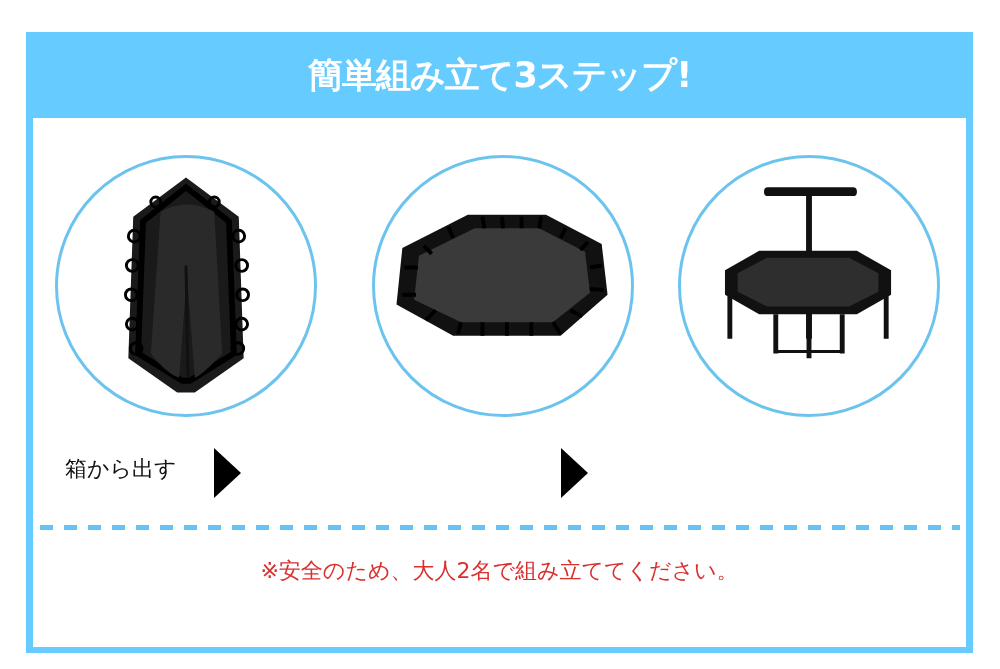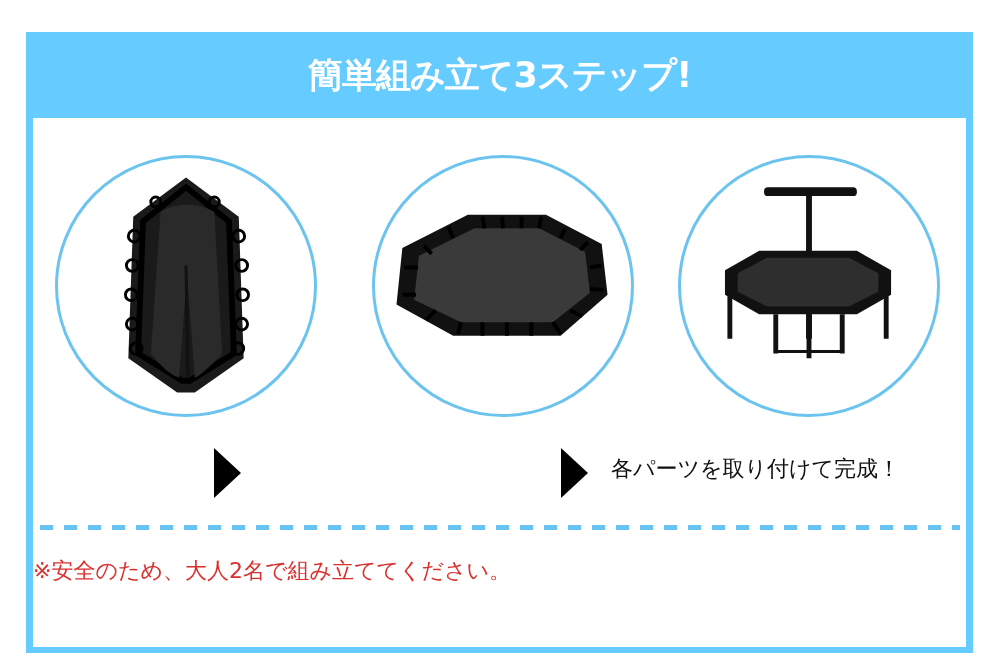--- a/index.html
+++ b/index.html
@@ -17,21 +17,21 @@
             border:3px solid #6CC4EE; box-sizing:border-box; background:#fff;
             overflow:hidden; }
   .circle svg { position:absolute; left:0; top:0; width:100%; height:100%; }
   .step-label { position:absolute; font-size:22px; color:#111; white-space:nowrap;
                 top:336px; line-height:30px; }
   .arrow { position:absolute; top:330px; width:0; height:0;
            border-top:25px solid transparent; border-bottom:25px solid transparent;
            border-left:27px solid #000; }
   .dash { position:absolute; left:7px; top:407px; width:920px; height:5px;
           background-image:repeating-linear-gradient(90deg,#66C4F2 0 13px, transparent 13px 24px); }
-  .warn { position:absolute; top:438px; left:0; width:100%; text-align:left;
+  .warn { position:absolute; top:438px; left:0; width:100%; text-align:center;
           color:#D9302E; font-size:22px; line-height:30px; }
   .note { position:absolute; top:483px; left:0; width:100%; text-align:center;
           color:#111; font-size:22px; line-height:30px; }
 </style>
 </head>
 <body>
 
 <div class="frame">
   <div class="header-title">簡単組み立て3ステップ!</div>
 
@@ -98,21 +98,21 @@
           <line x1="50" y1="140" x2="50" y2="185"></line>
           <line x1="210" y1="140" x2="210" y2="185"></line>
           <line x1="97" y1="160" x2="97" y2="200"></line>
           <line x1="165" y1="160" x2="165" y2="200"></line>
           <line x1="131" y1="160" x2="131" y2="205"></line>
         </g>
         <line x1="97" y1="198" x2="165" y2="198" stroke="#111" stroke-width="3"></line>
       </svg>
     </div>
 
+    <span class="step-label" style="left:32px;">箱から出す</span>
     <span class="arrow" style="left:181px;"></span>
     <span class="arrow" style="left:528px;"></span>
-    <span class="step-label" style="left:578px;">各パーツを取り付けて完成！</span>
 
     <div class="dash"></div>
 
     <div class="warn">※安全のため、大人2名で組み立ててください。</div>
   </div>
 </div>
 
 </body></html>

